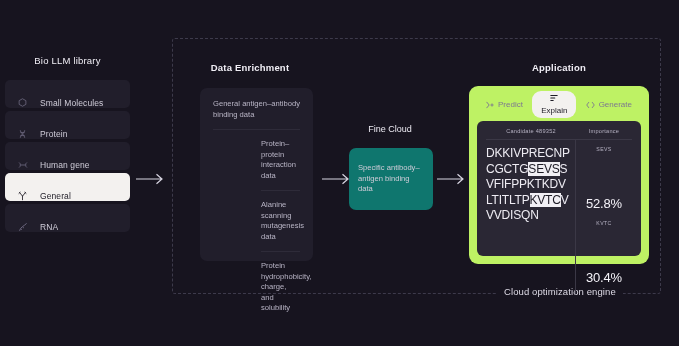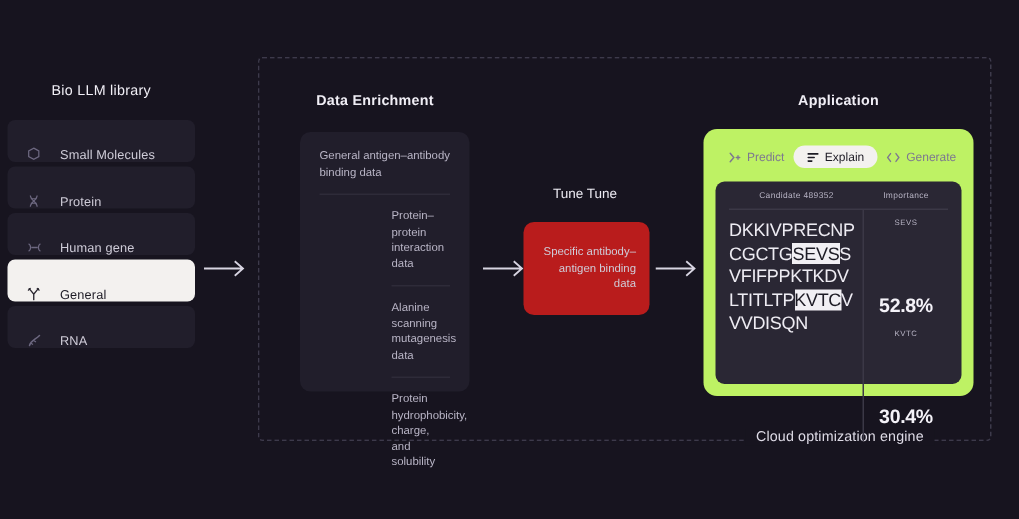--- a/index.html
+++ b/index.html
@@ -139,26 +139,26 @@
     text-align: center;
     font-size: 9px;
     color: #eceaf2;
   }
   .ft-card {
     position: absolute;
     left: 349px;
     top: 148px;
     width: 84px;
     height: 62px;
-    background: #b91c1c;
+    background: #0f766e;
     border-radius: 7px;
     display: flex;
     align-items: center;
     justify-content: center;
-    text-align: right;
+    text-align: left;
     font-size: 7.6px;
     line-height: 10.5px;
     color: #cfccd8;
     padding: 0 9px;
     box-sizing: border-box;
   }
 
   
   .arrow {
     position: absolute;
@@ -195,20 +195,21 @@
     gap: 4px;
     font-size: 8px;
     color: #7d7890;
     padding: 3px 6px;
     border-radius: 9px;
   }
   .tab.active {
     background: #f3f1ef;
     color: #1d1b25;
     padding: 3px 9px;
+    flex-direction: column;
   }
   .tab .tic { display:flex; align-items:center; }
 
   .seq-panel {
     margin-top: 7px;
     background: #2a2734;
     border-radius: 6px;
     height: 135px;
     box-sizing: border-box;
     padding: 7px 9px 0 9px;
@@ -247,21 +248,21 @@
     text-align: center;
   }
   .imp-tag {
     font-size: 5.2px;
     color: #b6b2c3;
     letter-spacing: .4px;
     margin-bottom: 1px;
   }
   .imp-val {
     font-size: 13px;
-    font-weight: bold;
+    font-weight: normal;
     color: #f4f2f8;
     letter-spacing: -0.2px;
     margin-bottom: 9px;
     margin-top: 44px;
   }
 </style>
 </head>
 <body>
 
 <div class="stage">
@@ -339,21 +340,21 @@
     <div class="enrich-item">Alanine scanning mutagenesis data</div>
     <div class="enrich-item">Protein hydrophobicity, charge, and solubility</div>
   </div>
 
   <div class="arrow" id="arrow-2">
     <svg width="30" height="14" viewBox="0 0 30 14">
         <path d="M0 7h26M20.5 2.2L26 7l-5.5 4.8" fill="none" stroke="currentColor" stroke-width="1.2"></path>
       </svg>
   </div>
 
-  <div class="ft-title">Tune Tune</div>
+  <div class="ft-title">Fine Cloud</div>
   <div class="ft-card">Specific antibody–antigen binding data</div>
 
   <div class="arrow" id="arrow-3">
     <svg width="30" height="14" viewBox="0 0 30 14">
         <path d="M0 7h26M20.5 2.2L26 7l-5.5 4.8" fill="none" stroke="currentColor" stroke-width="1.2"></path>
       </svg>
   </div>
 
   <div class="col-title" id="t-app">Application</div>
 

